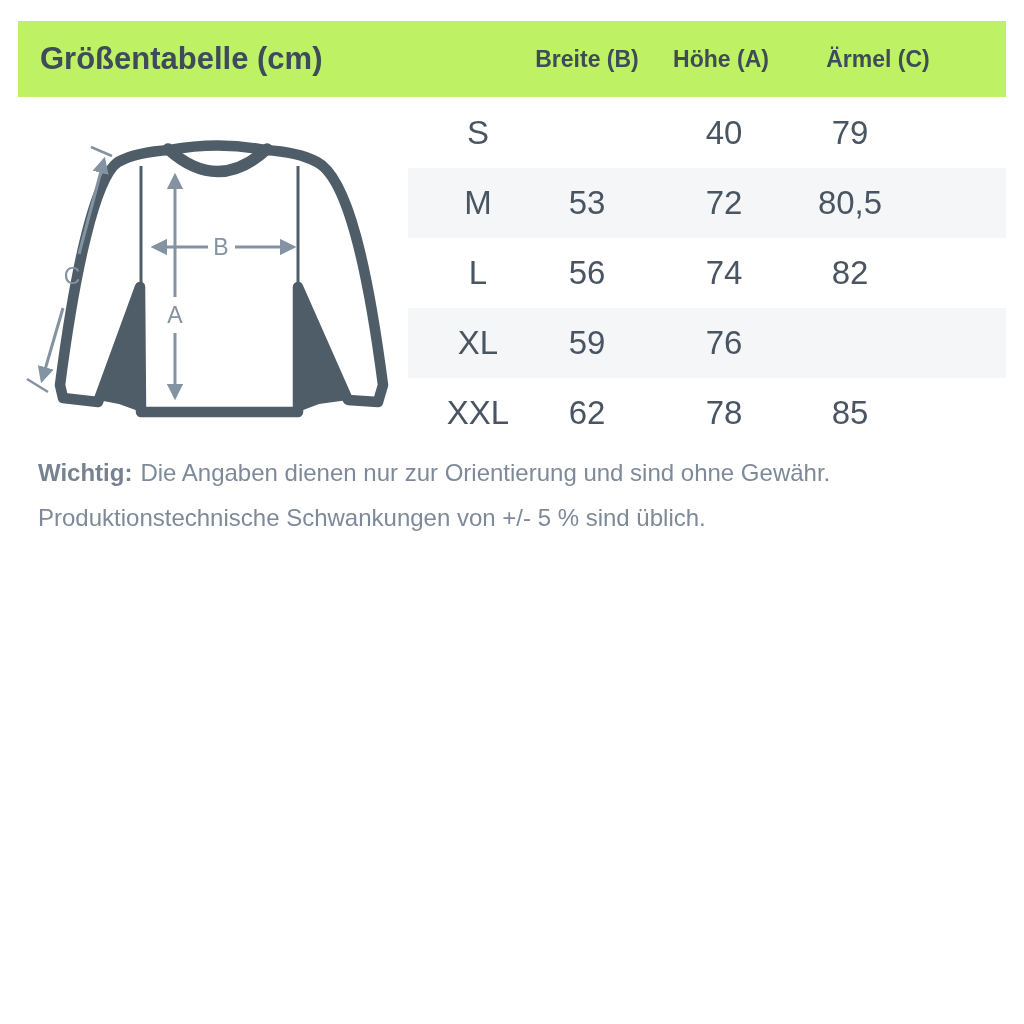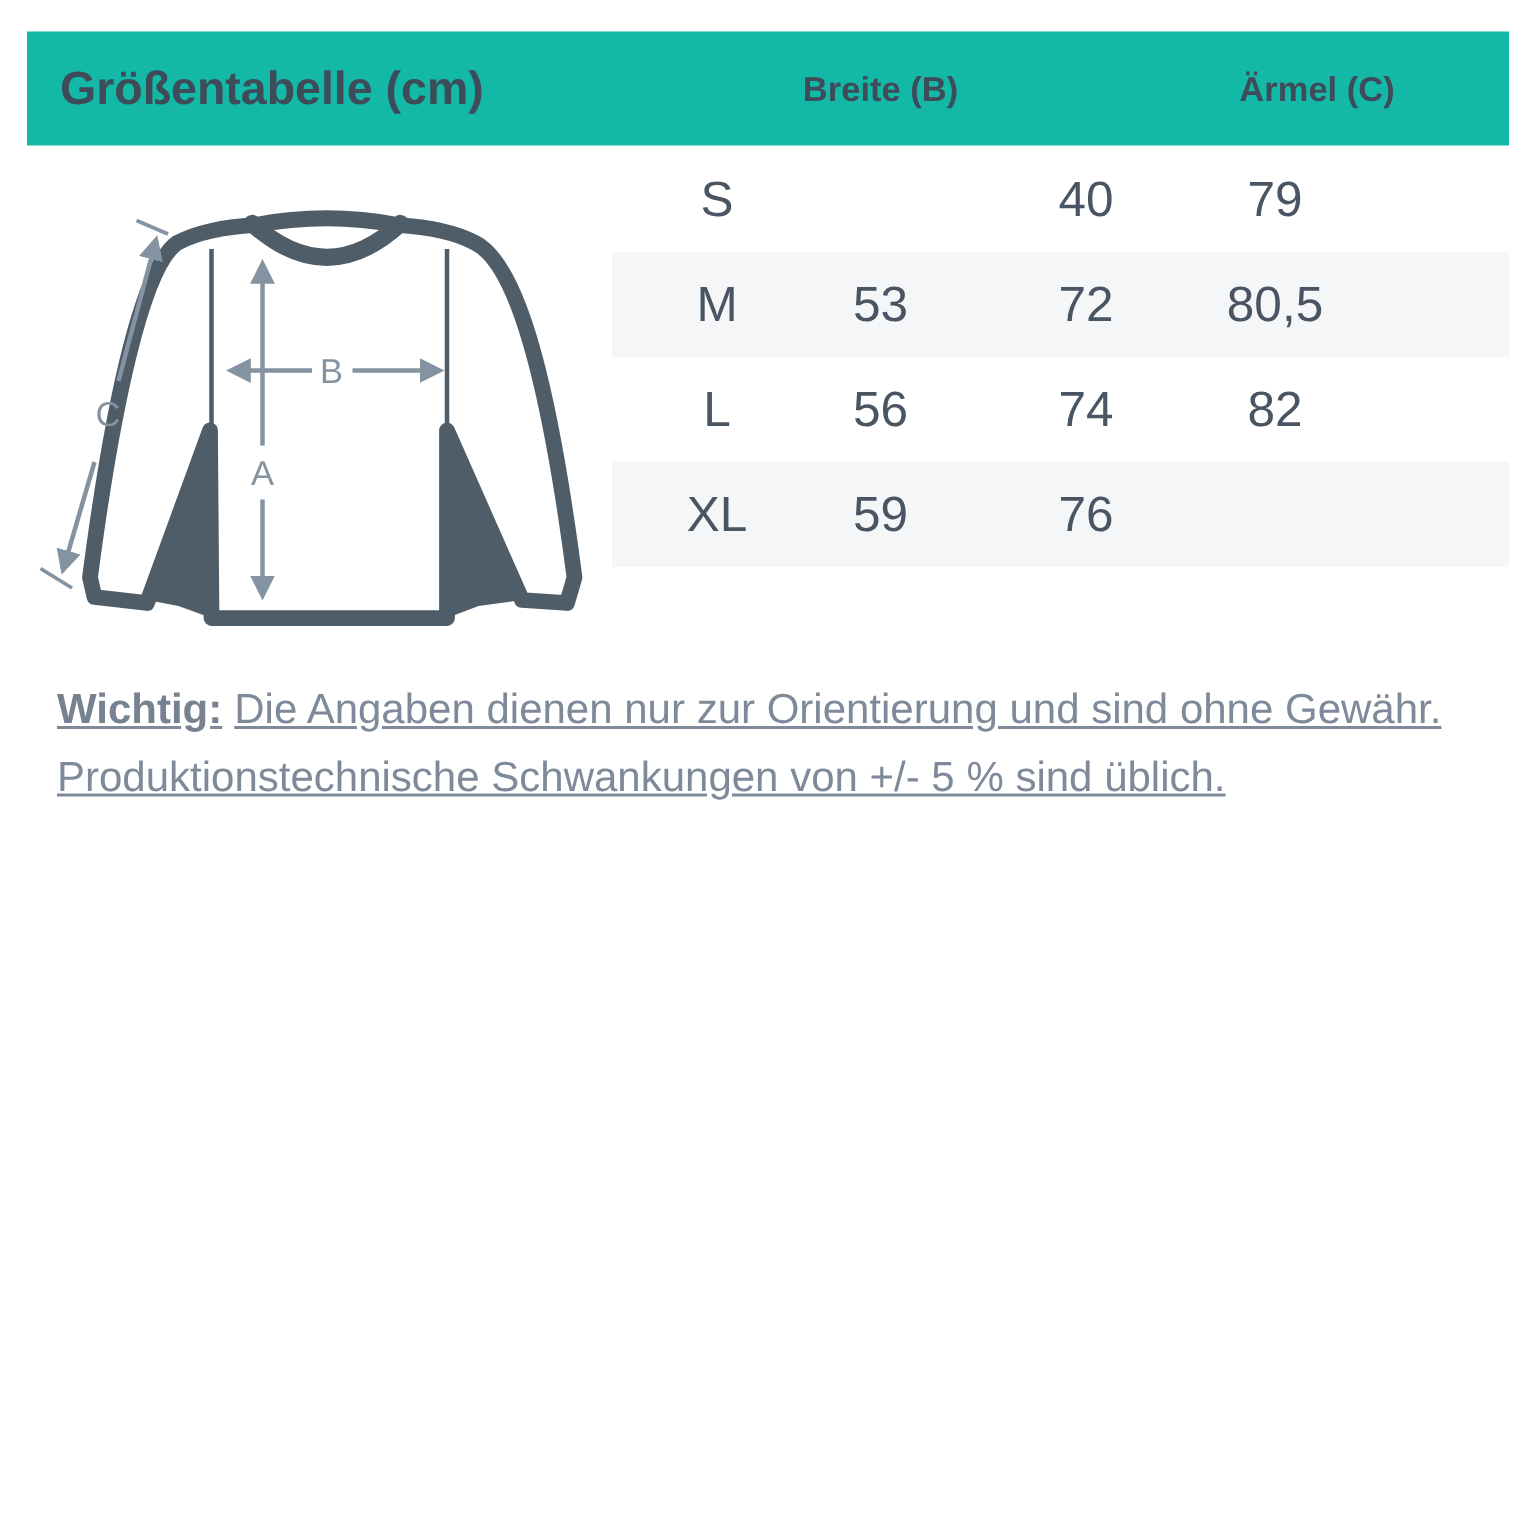--- a/index.html
+++ b/index.html
@@ -8,21 +8,21 @@
     background:#ffffff;
     font-family:"Liberation Sans", sans-serif;
     position:relative;
     overflow:hidden;
   }
   .page{position:absolute;inset:0;}
 
   
   .header{
     position:absolute;left:18px;top:21px;width:988px;height:76px;
-    background:#14b8a6;
+    background:#bef264;
   }
   .header-title{
     position:absolute;left:22px;top:0;height:76px;line-height:76px;
     font-size:31px;font-weight:700;color:#3e4b59;white-space:nowrap;
   }
   .hcol{
     position:absolute;top:0;height:76px;line-height:76px;
     transform:translateX(-50%);
     font-size:23px;font-weight:700;color:#3e4b59;white-space:nowrap;
   }
@@ -45,33 +45,34 @@
   .cell.breite{left:179px;}
   .cell.hoehe{left:316px;}
   .cell.aermel{left:442px;}
 
   
   .diagram{position:absolute;left:15px;top:130px;width:410px;height:310px;}
 
   
   .note{
     position:absolute;left:38px;top:450px;width:960px;
-    font-size:28px;line-height:45px;color:#7e8a99;text-decoration:underline;
+    font-size:24px;line-height:45px;color:#7e8a99;
   }
   .note p{margin:0;}
   .note strong{font-weight:700;color:#76828f;margin-right:8px;}
 </style>
 </head>
 <body>
 
 <div class="page">
 
   <div class="header">
     <div class="header-title">Größentabelle (cm)</div>
     <div class="hcol c1">Breite (B)</div>
+    <div class="hcol c2">Höhe (A)</div>
     <div class="hcol c3">Ärmel (C)</div>
   </div>
 
   <div class="diagram">
     <svg width="410" height="310" viewBox="0 0 410 310">
       <defs>
         <marker id="ah" viewBox="0 0 10 10" refX="8" refY="5" markerWidth="5.5" markerHeight="5.5" orient="auto-start-reverse">
           <path d="M0,0 L10,5 L0,10 z" fill="#8493a2"></path>
         </marker>
       </defs>
@@ -136,20 +137,26 @@
       <div class="cell size">L</div>
       <div class="cell breite">56</div>
       <div class="cell hoehe">74</div>
       <div class="cell aermel">82</div>
     </div>
     <div class="row">
       <div class="cell size">XL</div>
       <div class="cell breite">59</div>
       <div class="cell hoehe">76</div>
     </div>
+    <div class="row">
+      <div class="cell size">XXL</div>
+      <div class="cell breite">62</div>
+      <div class="cell hoehe">78</div>
+      <div class="cell aermel">85</div>
+    </div>
   </div>
 
   <div class="note">
     <p>
       <strong>Wichtig:</strong><span>Die Angaben dienen nur zur Orientierung und sind ohne Gewähr.</span>
     </p>
     <p>
       <span>Produktionstechnische Schwankungen von +/- 5 % sind üblich.</span>
     </p>
   </div>

